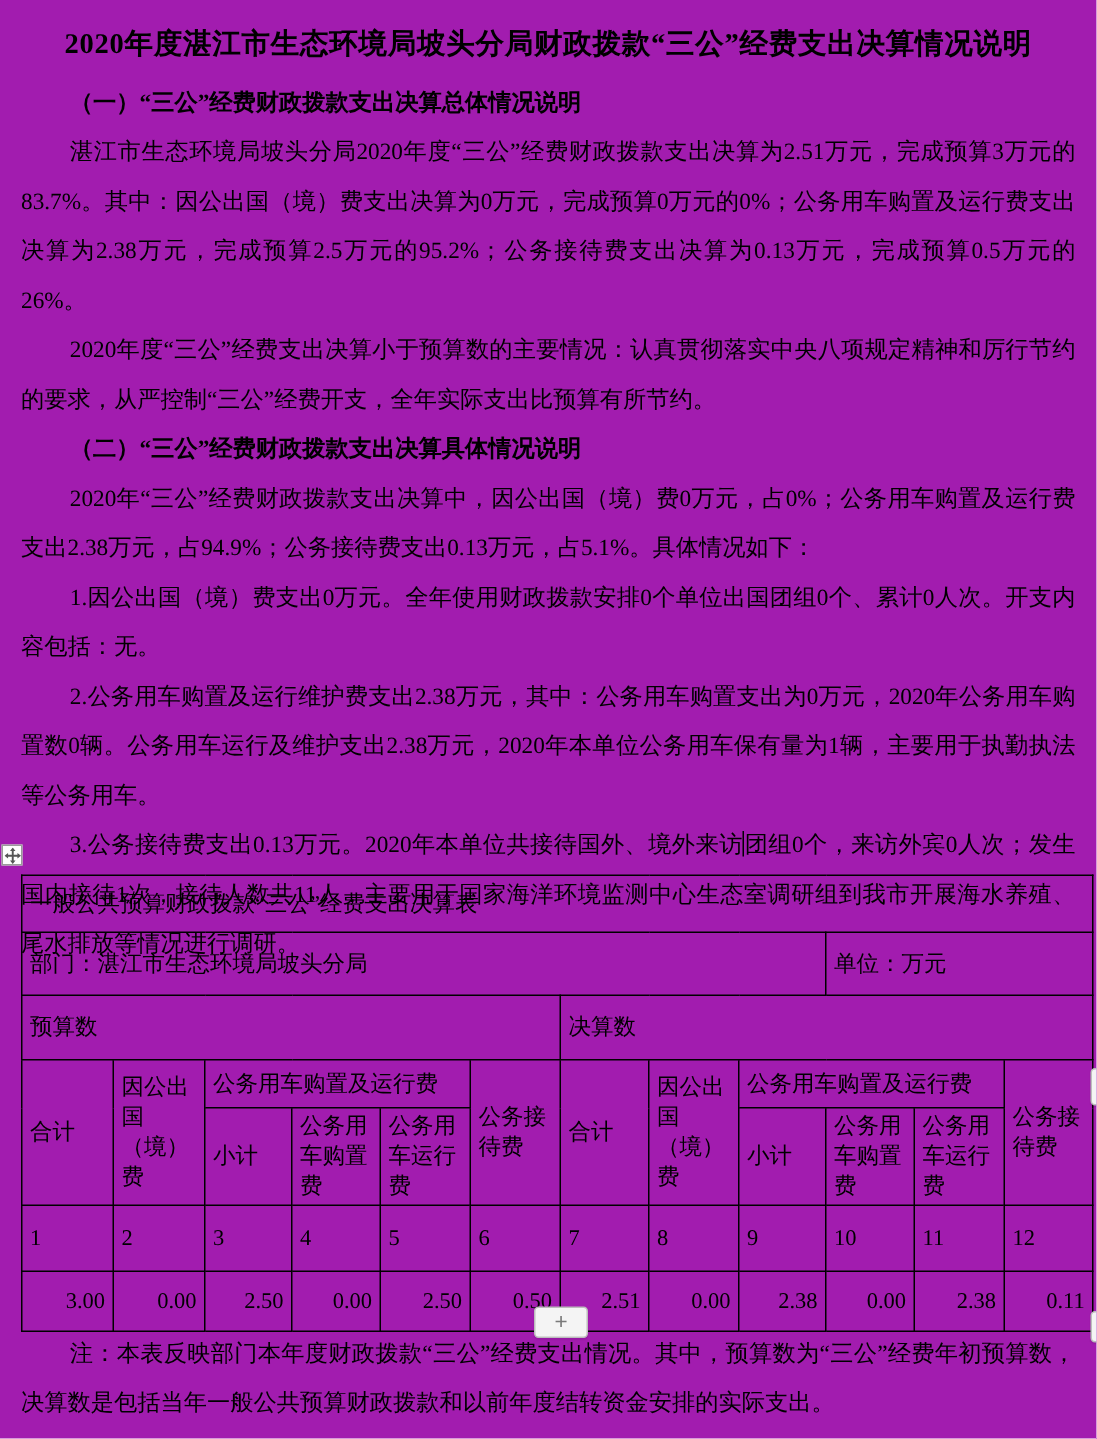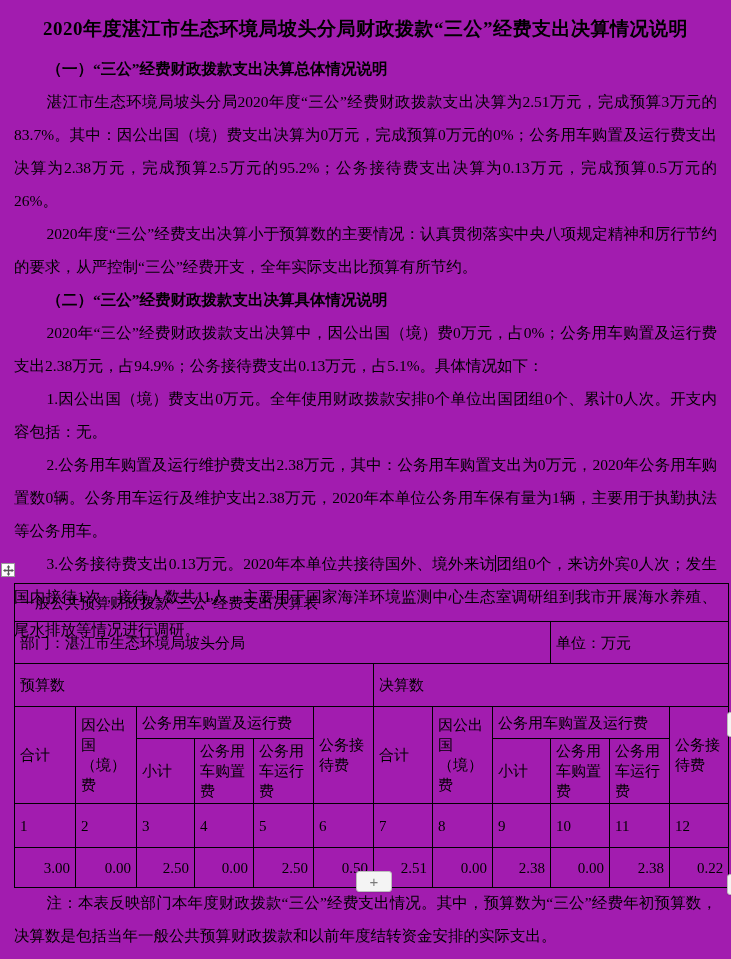--- a/index.html
+++ b/index.html
@@ -177,21 +177,21 @@
         <td class="val">0.00</td>
         <td class="val">2.50</td>
         <td class="val">0.00</td>
         <td class="val">2.50</td>
         <td class="val">0.50</td>
         <td class="val">2.51</td>
         <td class="val">0.00</td>
         <td class="val">2.38</td>
         <td class="val">0.00</td>
         <td class="val">2.38</td>
-        <td class="val">0.22</td>
+        <td class="val">0.11</td>
       </tr>
     </tbody>
       </table>
   </div>
 
   <div class="plus-btn">+</div>
 
   <div class="edge-btn a"></div>
   <div class="edge-btn b"></div>
 

